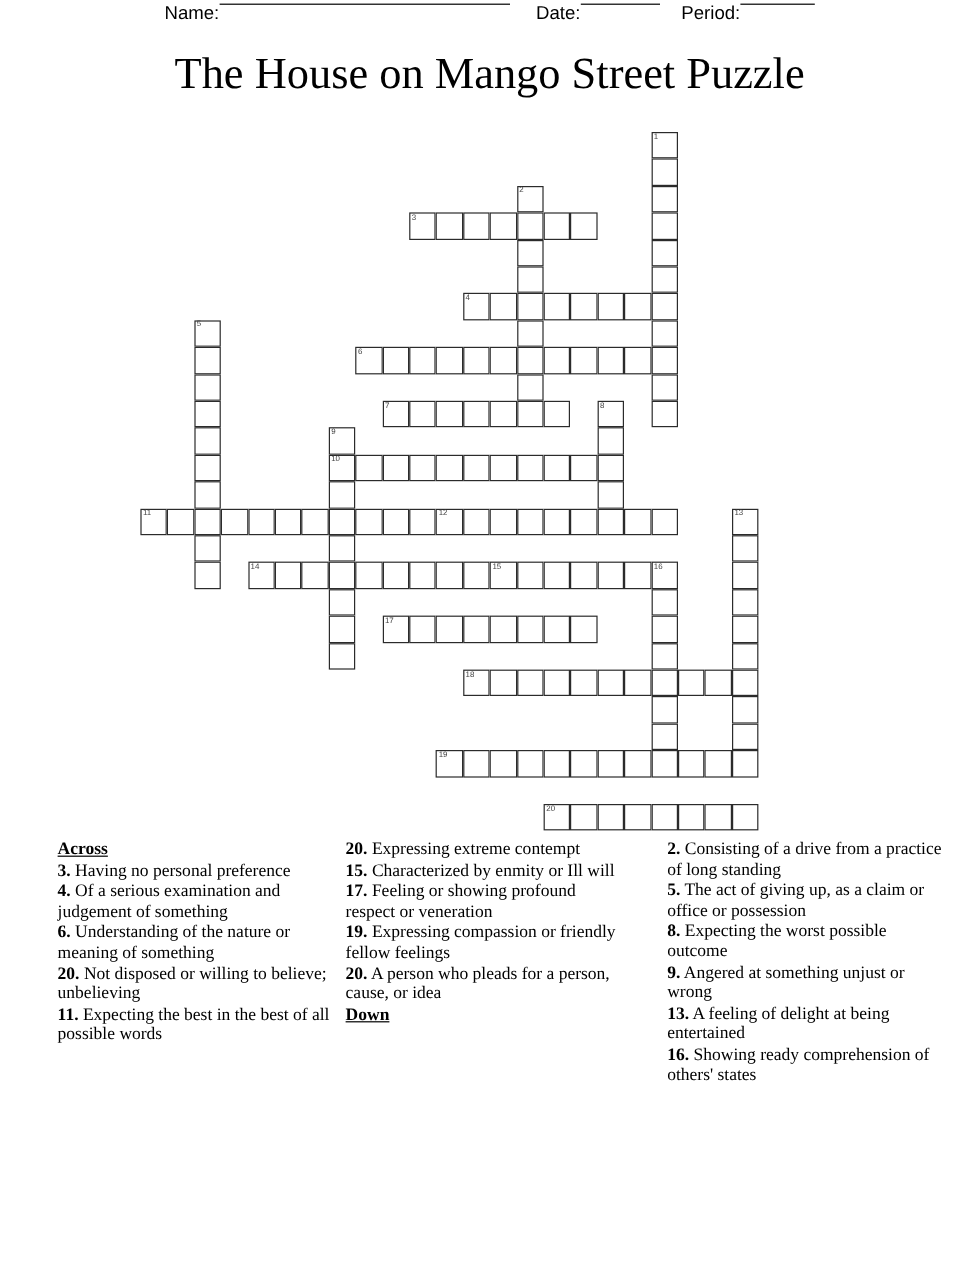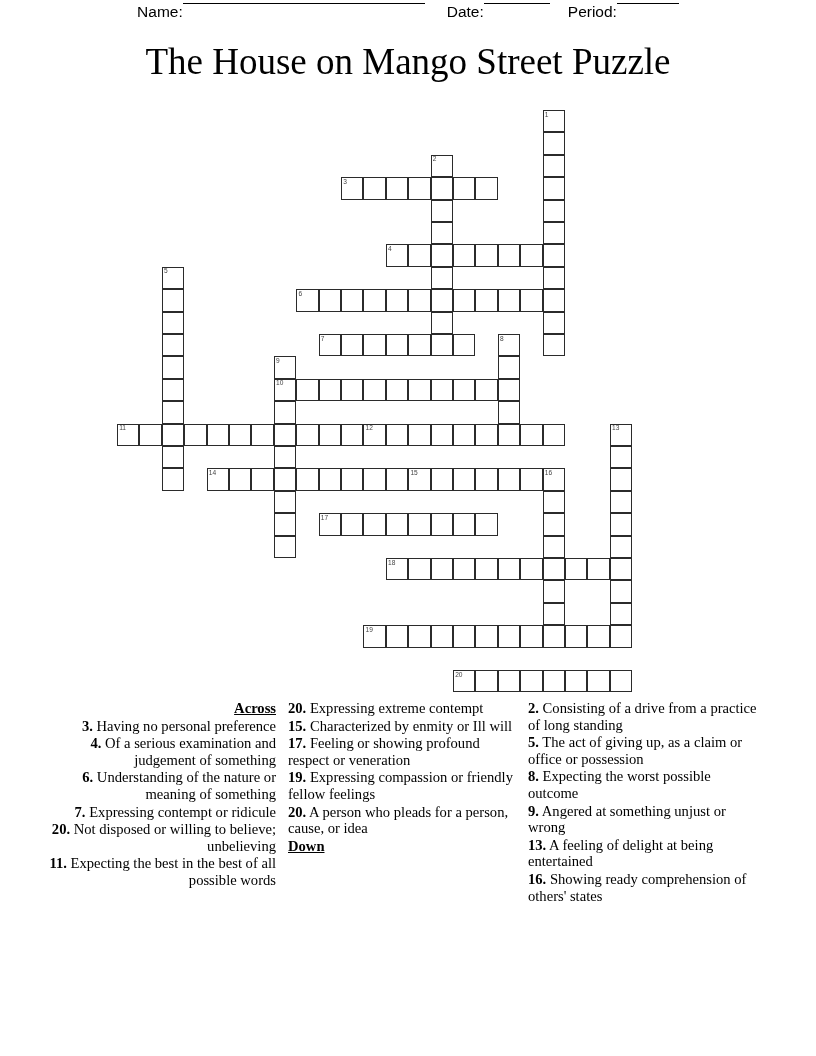--- a/index.html
+++ b/index.html
@@ -59,23 +59,23 @@
   
   .clues{
     position:absolute;left:0;top:700px;width:816px;height:300px;
   }
   .col{
     position:absolute;top:0;
     font-size:14.6px;
     line-height:16.6px;
     text-align:left;
   }
-  .col1{left:48px;width:228px;text-align:right;}
+  .col1{left:48px;width:228px;}
   .col2{left:288px;width:226px;}
-  .col3{left:528px;width:232px;}
+  .col3{left:556px;width:232px;}
   .sect{
     font-weight:bold;
     text-decoration:underline;
     font-size:14.6px;
     margin:0 0 1px 0;
   }
   .clue{margin:0 0 1px 0;}
   .clue b{font-weight:bold;}
 </style>
 </head>
@@ -294,21 +294,20 @@
       <div class="cell" style="left: 587.4px; top: 670px;"></div>
       <div class="cell" style="left: 609.8px; top: 670px;"></div>
     </div>
 
   <div class="clues">
     <div class="col col1" id="col1">
         <div class="sect">Across</div>
         <div class="clue"><b>3.</b> Having no personal preference</div>
         <div class="clue"><b>4.</b> Of a serious examination and judgement of something</div>
         <div class="clue"><b>6.</b> Understanding of the nature or meaning of something</div>
-        <div class="clue"><b>7.</b> Expressing contempt or ridicule</div>
         <div class="clue"><b>20.</b> Not disposed or willing to believe; unbelieving</div>
         <div class="clue"><b>11.</b> Expecting the best in the best of all possible words</div>
       </div>
     <div class="col col2" id="col2">
         <div class="clue"><b>20.</b> Expressing extreme contempt</div>
         <div class="clue"><b>15.</b> Characterized by enmity or Ill will</div>
         <div class="clue"><b>17.</b> Feeling or showing profound respect or veneration</div>
         <div class="clue"><b>19.</b> Expressing compassion or friendly fellow feelings</div>
         <div class="clue"><b>20.</b> A person who pleads for a person, cause, or idea</div>
         <div class="sect">Down</div>

